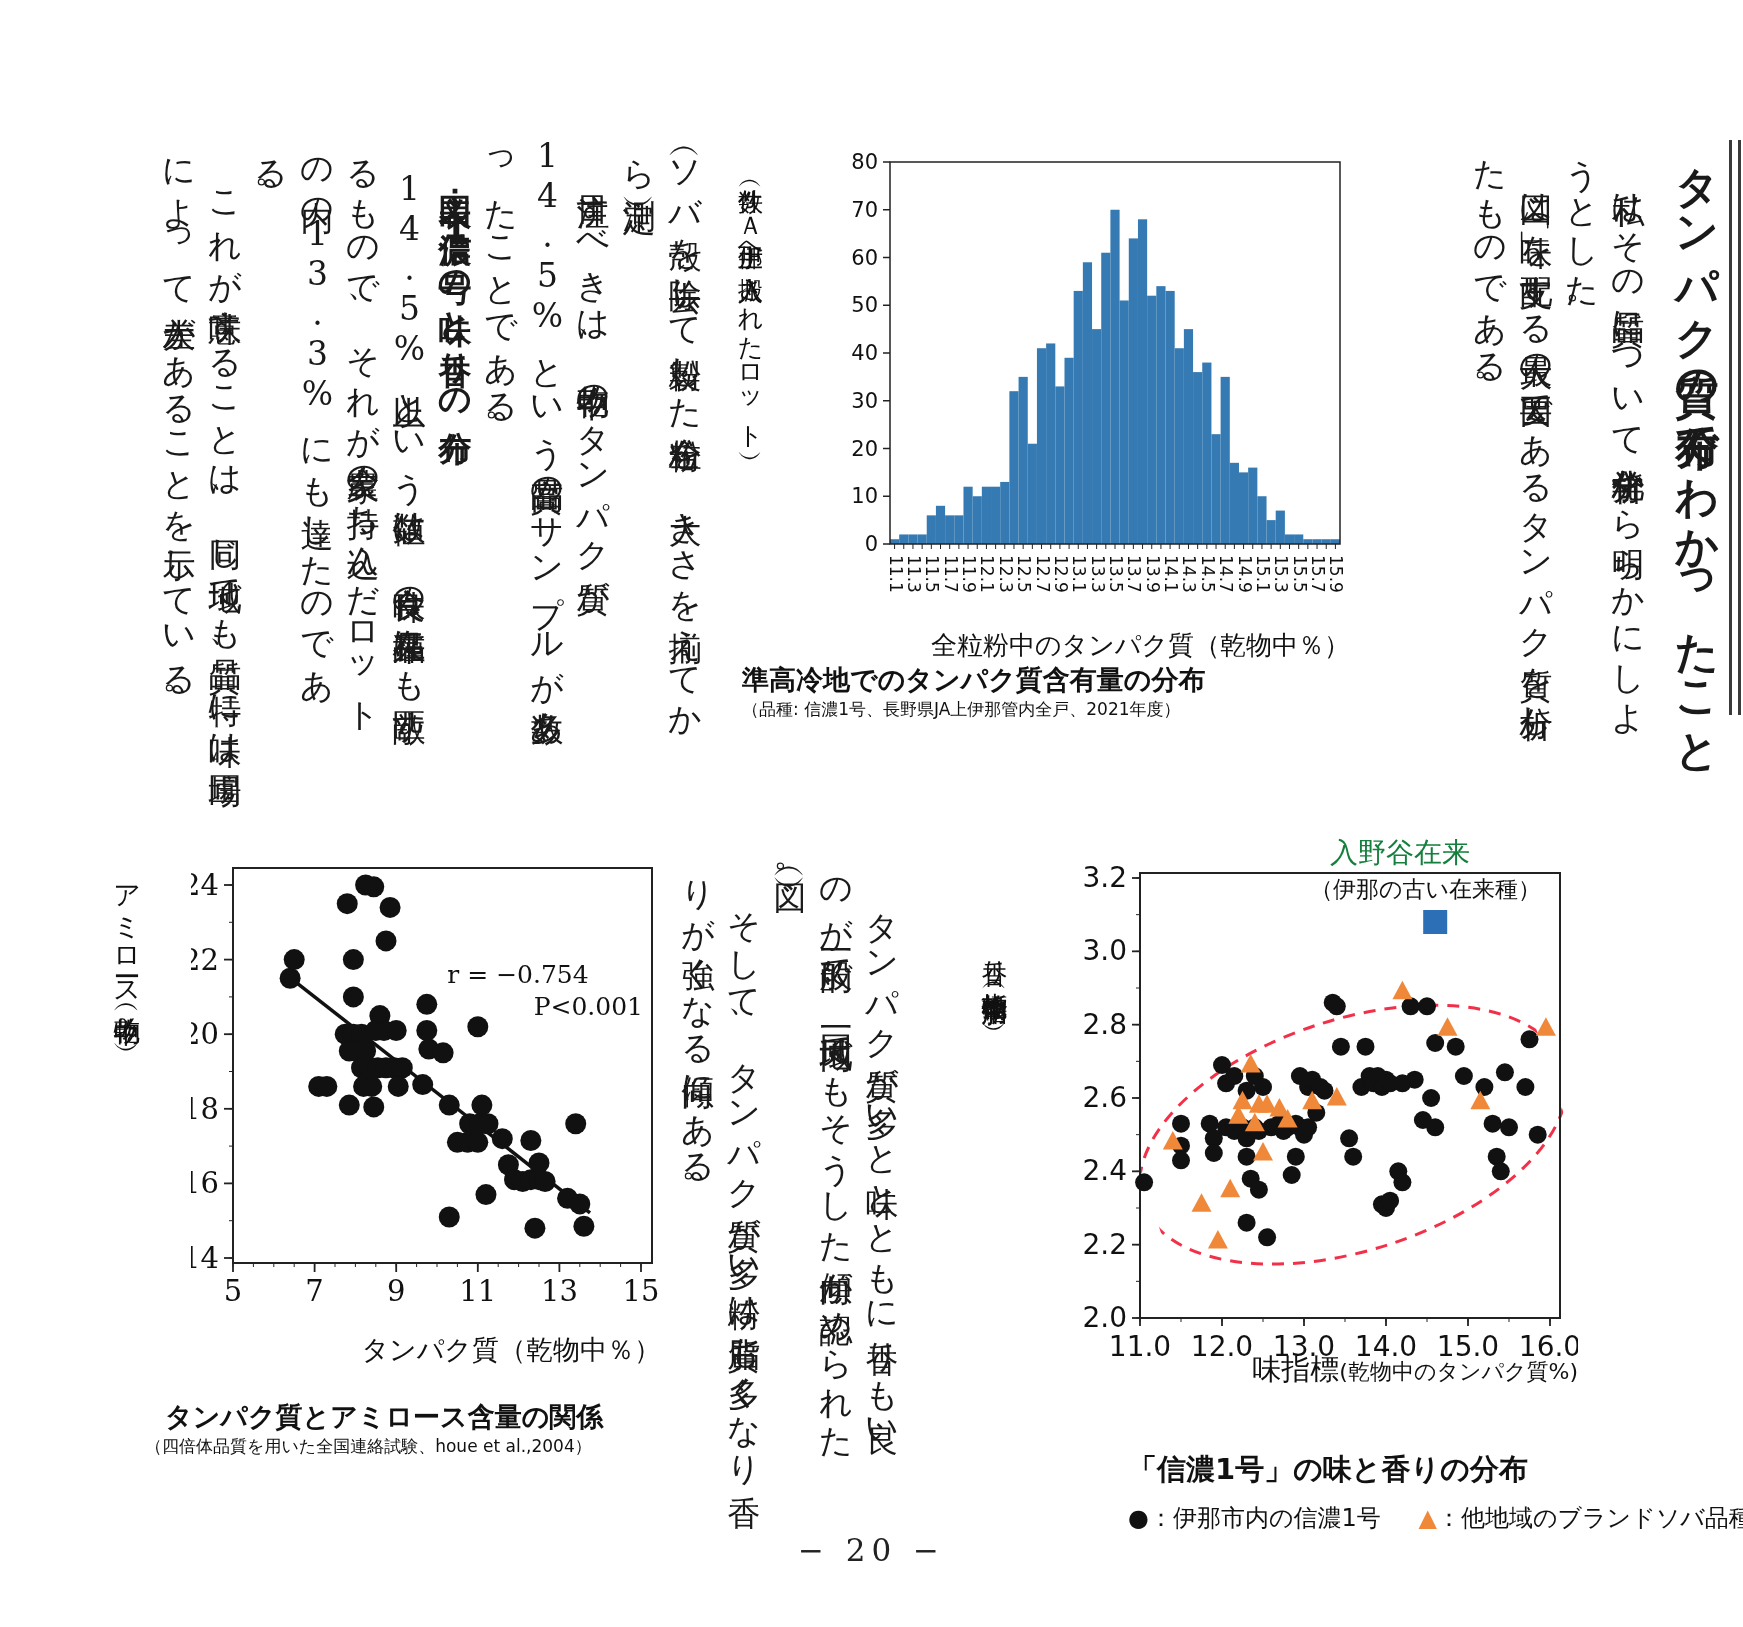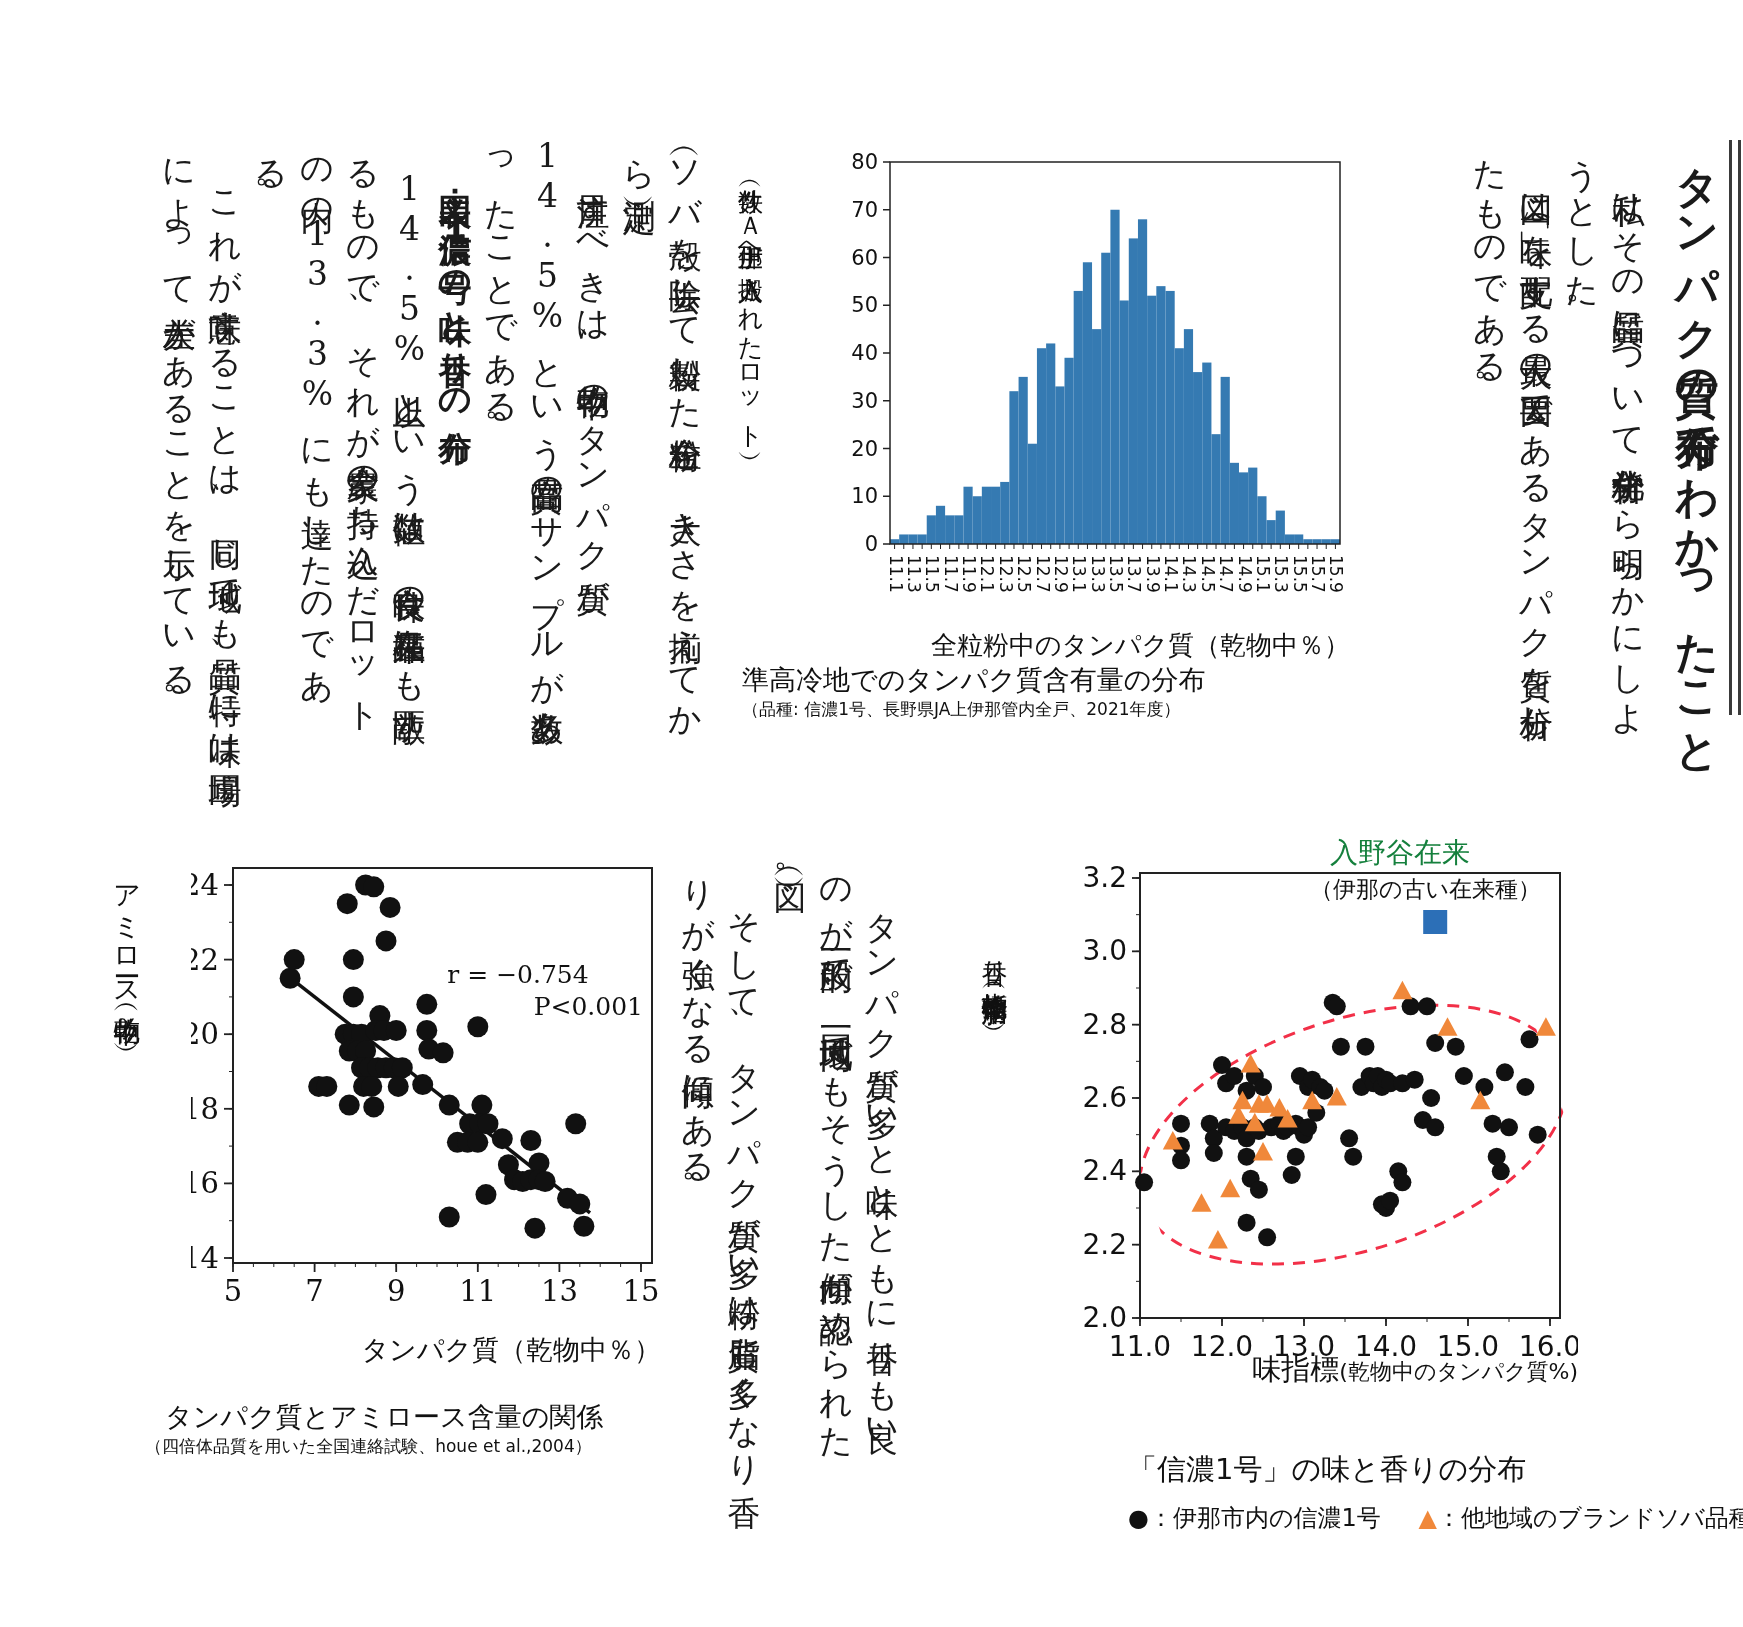--- a/index.html
+++ b/index.html
@@ -25,21 +25,21 @@
   .fig>svg,.fig>div,.fig figcaption>div{position:absolute}
   .sans{font-family:"DejaVu Sans",sans-serif}
   .serif{font-family:"DejaVu Serif",serif}
   .vlabel{writing-mode:vertical-rl;text-orientation:upright;letter-spacing:1px;color:#111}
   .vlabel.sans{font-size:25px}
   .vlabel.serif{font-size:27px}
   .annot{font-size:22px;line-height:1.55;color:#111}
   .annot span{display:block}
   #fig-sc1 .annot{font-size:25px}
   .xlab{text-align:right;font-size:26px;color:#111}
-  .cap{font-size:27px;font-weight:400;color:#111}
+  .cap{font-size:27px;font-weight:700;color:#111}
   .capsub{font-size:17px;color:#111}
   .ttl{font-size:28px;color:#15803d}
   .ttlsub{font-size:23px;color:#111}
   .legend{font-size:24px;color:#111;white-space:nowrap}
   .lg-gap{margin-left:30px}
   .page-number{position:absolute;left:0;right:0;top:1532px;text-align:center;
                font-size:31px;letter-spacing:6px;color:#222}
 </style>
 </head>
 <body>
@@ -518,13 +518,14 @@
     </div>
     <figcaption>
       <div class="cap sans" style="left:170px;top:700px;font-size:29px">「信濃1号」の味と香りの分布</div>
       <div class="legend sans" style="left:170px;top:752px">
         <span style="color:#111">●</span><span>：伊那市内の信濃1号</span>
         <span class="lg-gap" style="color:#f0883a">▲</span><span>：他地域のブランドソバ品種</span>
       </div>
     </figcaption>
   </figure>
 
+  <div class="page-number serif">− 20 −</div>
 </div>
 
 </body></html>

